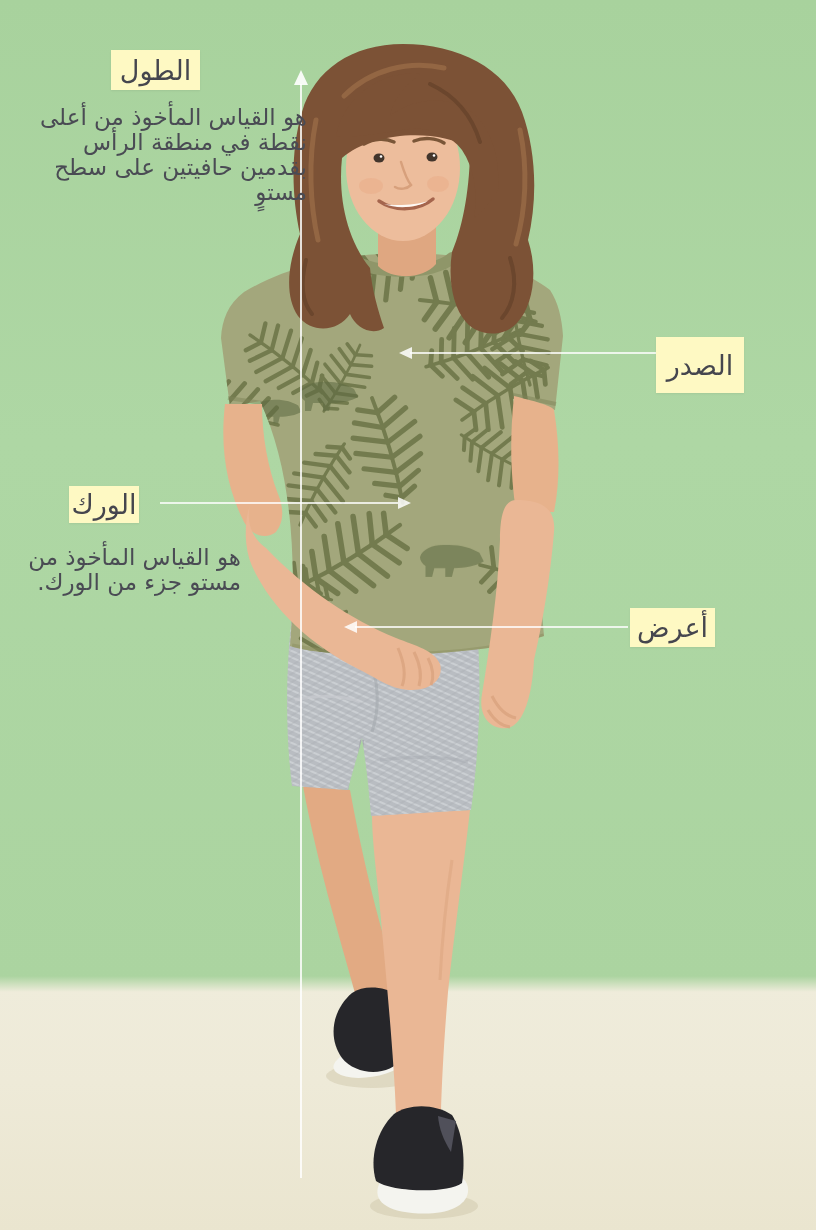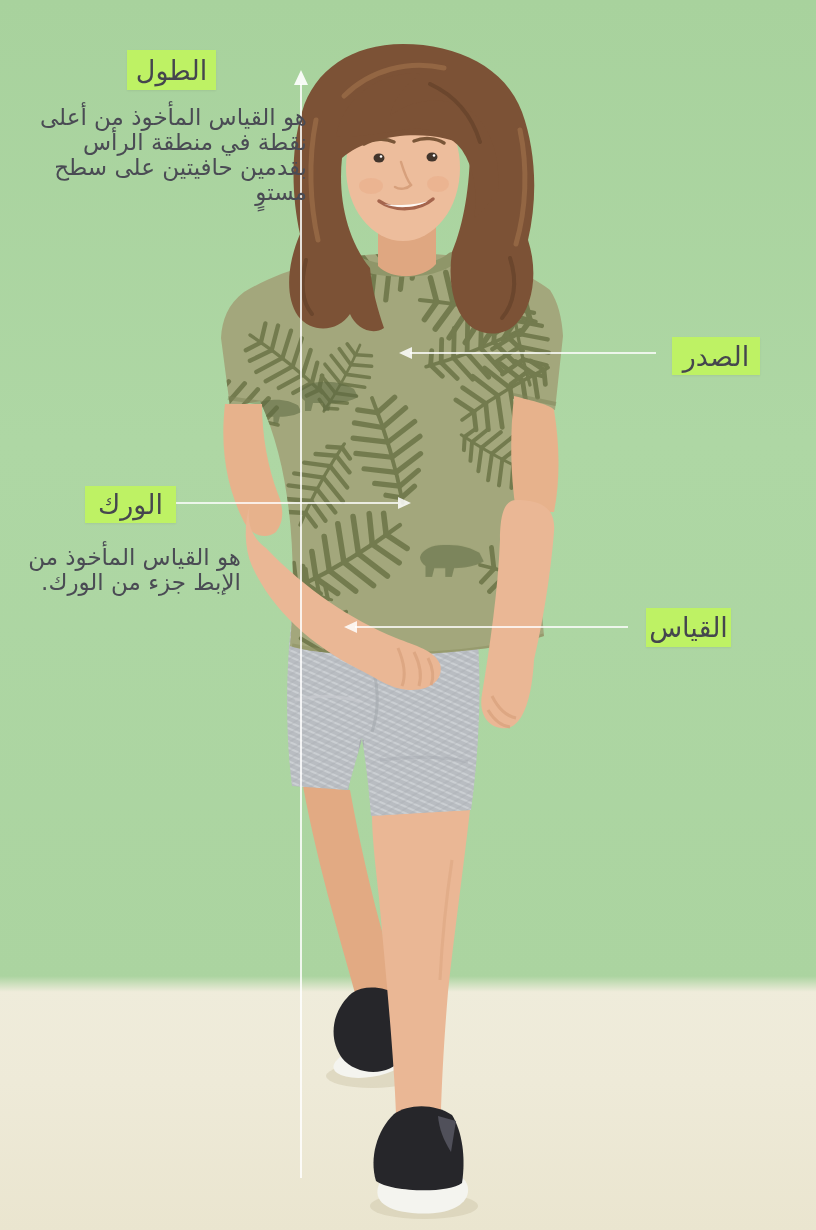--- a/index.html
+++ b/index.html
@@ -22,22 +22,22 @@
   .arrow-up{position:absolute;width:0;height:0;
     border-left:7px solid transparent;border-right:7px solid transparent;
     border-bottom:15px solid rgba(255,255,255,.9);}
   .arrow-left{position:absolute;width:0;height:0;
     border-top:6px solid transparent;border-bottom:6px solid transparent;
     border-right:13px solid rgba(255,255,255,.85);}
   .arrow-right{position:absolute;width:0;height:0;
     border-top:6px solid transparent;border-bottom:6px solid transparent;
     border-left:13px solid rgba(255,255,255,.85);}
   
-  .tag{position:absolute;background:#bef264;display:flex;align-items:center;justify-content:center;
-    font-size:27px;color:#45464e;direction:rtl;box-shadow:0 1px 2px rgba(0,0,0,.06);margin-left:16px;}
+  .tag{position:absolute;background:#fef9c3;display:flex;align-items:center;justify-content:center;
+    font-size:27px;color:#45464e;direction:rtl;box-shadow:0 1px 2px rgba(0,0,0,.06);}
   .desc{position:absolute;direction:rtl;text-align:right;white-space:pre-line;
     font-size:23px;line-height:25px;color:#4a4b54;}
 </style>
 </head>
 <body>
 
 <div class="canvas">
 
   <div class="wall"></div>
   <div class="floor"></div>
@@ -166,31 +166,31 @@
   <div class="tag" style="left:111px;top:50px;width:89px;height:40px;">
     <span>الطول</span>
   </div>
   <div class="desc" style="right:509px;top:105px;">هو القياس المأخوذ من أعلى
 نقطة في منطقة الرأس
 بقدمين حافيتين على سطح
 مستوٍ</div>
 
   <div class="arrow-left" style="left:399px;top:347px;"></div>
   <div class="hline" style="left:410px;top:352px;width:246px;"></div>
-  <div class="tag" style="left:656px;top:337px;width:88px;height:38px;">
+  <div class="tag" style="left:656px;top:337px;width:88px;height:56px;">
     <span>الصدر</span>
   </div>
 
   <div class="hline" style="left:160px;top:502px;width:238px;"></div>
   <div class="arrow-right" style="left:398px;top:497px;"></div>
-  <div class="tag" style="left:69px;top:486px;width:91px;height:37px;">
+  <div class="tag" style="left:69px;top:486px;width:70px;height:37px;">
     <span>الورك</span>
   </div>
   <div class="desc" style="right:575px;top:545px;">هو القياس المأخوذ من
-الإبط جزء من الورك.</div>
+مستو جزء من الورك.</div>
 
   <div class="arrow-left" style="left:344px;top:621px;"></div>
   <div class="hline" style="left:355px;top:626px;width:273px;"></div>
   <div class="tag" style="left:630px;top:608px;width:85px;height:39px;">
-    <span>القياس</span>
+    <span>أعرض</span>
   </div>
 
 </div>
 
 </body></html>

